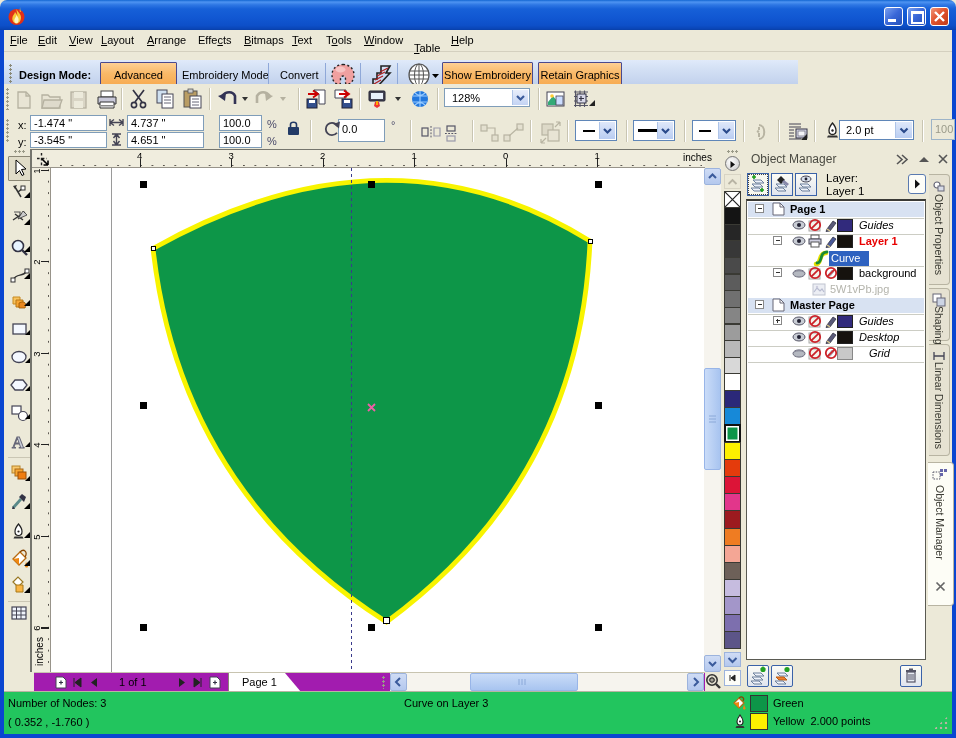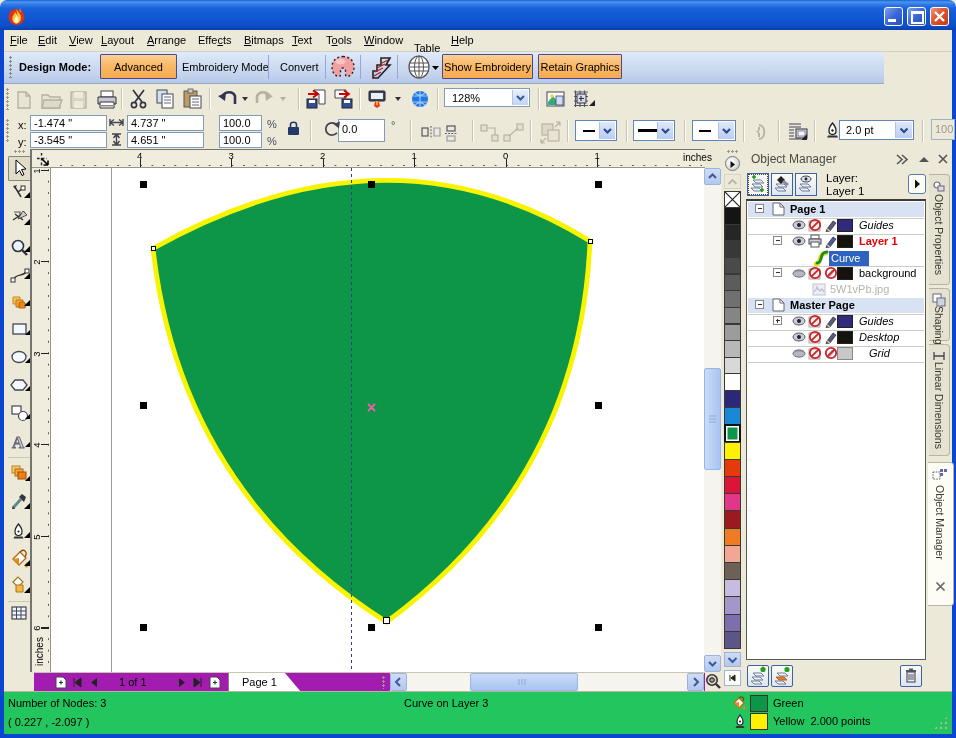--- a/index.html
+++ b/index.html
@@ -50,21 +50,21 @@
     <div class="ab txt" style="left:143px;top:4px;"><u>A</u>rrange</div>
     <div class="ab txt" style="left:194px;top:4px;">Effe<u>c</u>ts</div>
     <div class="ab txt" style="left:240px;top:4px;"><u>B</u>itmaps</div>
     <div class="ab txt" style="left:288px;top:4px;"><u>T</u>ext</div>
     <div class="ab txt" style="left:322px;top:4px;">T<u>o</u>ols</div>
     <div class="ab txt" style="left:360px;top:4px;"><u>W</u>indow</div>
     <div class="ab txt" style="left:410px;top:4px;margin-top:8px;"><u>T</u>able</div>
     <div class="ab txt" style="left:447px;top:4px;"><u>H</u>elp</div>
   </div>
 
-  <div id="row1" class="ab" style="left:4px;top:52px;width:880px;height:31px;background:linear-gradient(180deg,#e0eafa 0%,#d3e0f4 30%,#c5d4ee 70%,#b7c8e8 100%);border-bottom:1px solid #98a8c8;text-decoration:underline;">
+  <div id="row1" class="ab" style="left:4px;top:60px;width:794px;height:31px;background:linear-gradient(180deg,#e0eafa 0%,#d3e0f4 30%,#c5d4ee 70%,#b7c8e8 100%);border-bottom:1px solid #98a8c8;text-decoration:underline;">
     <div class="ab" style="left:5px;top:4px;width:3px;height:22px;background-image:radial-gradient(circle at 1.5px 1.5px,#8a8a78 1px,transparent 1.2px);background-size:3px 4px;"></div>
     <div class="ab txt" style="left:15px;top:9px;font-weight:bold;">Design Mode:</div>
     <div class="obtn ab" style="left:96px;top:2px;width:77px;height:25px;line-height:24px;">Advanced Mode</div>
     <div class="ab txt" style="left:178px;top:9px;">Embroidery Mode</div>
     <div class="sep1 ab" style="left:264px;top:3px;height:24px;"></div>
     <div class="ab txt" style="left:276px;top:9px;">Convert</div>
     <div class="sep1 ab" style="left:321px;top:3px;height:24px;"></div>
 
     <svg class="ab" style="left:326px;top:3px;" width="26" height="24" viewBox="0 0 26 24">
       <path d="M13 1.5 C19.5 1.5 24 6 24 12 C24 17.5 20.5 21.5 17 21.5 C15.6 21.5 15.5 20 15.5 18.5 L15.5 16 C15.5 14 14.6 13 13 13 C11.4 13 10.5 14 10.5 16 L10.5 18.5 C10.5 20 10.4 21.5 9 21.5 C5.5 21.5 2 17.5 2 12 C2 6 6.5 1.5 13 1.5 Z" fill="#f0a0a0" stroke="#222" stroke-width="1.4" stroke-dasharray="2 2.4"></path>
@@ -827,21 +827,21 @@
         <svg class="ab" style="left:6px;top:117px;" width="13" height="13">
             <path d="M2.5 2.5 L10.5 10.5 M10.5 2.5 L2.5 10.5" stroke="#666" stroke-width="1.7"></path>
           </svg>
       </div>
     </div>
   </div>
 
   <div id="status" class="ab" style="left:4px;top:691px;width:948px;height:42px;background:#22c55e;border-top:1px solid #b8b4a2;">
     <div class="ab txt" style="left:4px;top:5px;">Number of Nodes: 3</div>
     <div class="ab txt" style="left:400px;top:5px;">Curve on Layer 3</div>
-    <div class="ab txt" style="left:4px;top:24px;">( 0.227 , -2.097 )</div>
+    <div class="ab txt" style="left:4px;top:24px;">( 0.352 , -1.760 )</div>
     <svg class="ab" style="left:727px;top:3px;" width="18" height="16" viewBox="0 0 18 16">
       <path d="M3 8 L8 3 L13 8 L8 13 Z" fill="#fff" stroke="#b86a10" stroke-width="1.2"></path>
       <path d="M3 8 L8 13 L8 7 Z" fill="#ef8811"></path>
       <path d="M8 3 C11 0.5 14 3 12 6" fill="none" stroke="#884400" stroke-width="1.2"></path>
       <path d="M13 9 C13 11 14.5 12 14.5 13.5 C14.5 15 12 15 12 13.5 C12 12 13 11 13 9Z" fill="#ef8811"></path>
     </svg>
     <div class="ab" style="left:746px;top:3px;width:18px;height:17px;background:#0d9548;border:1px solid #333;box-sizing:border-box;"></div>
     <div class="ab txt" style="left:769px;top:5px;">Green</div>
     <svg class="ab" style="left:729px;top:21px;" width="14" height="17" viewBox="0 0 14 17">
       <path d="M7 2 C9 4.5 10 6.5 10 8.5 C10 10.5 8.8 12 7 12 C5.2 12 4 10.5 4 8.5 C4 6.5 5 4.5 7 2Z" fill="#fff" stroke="#222" stroke-width="1.2"></path>

